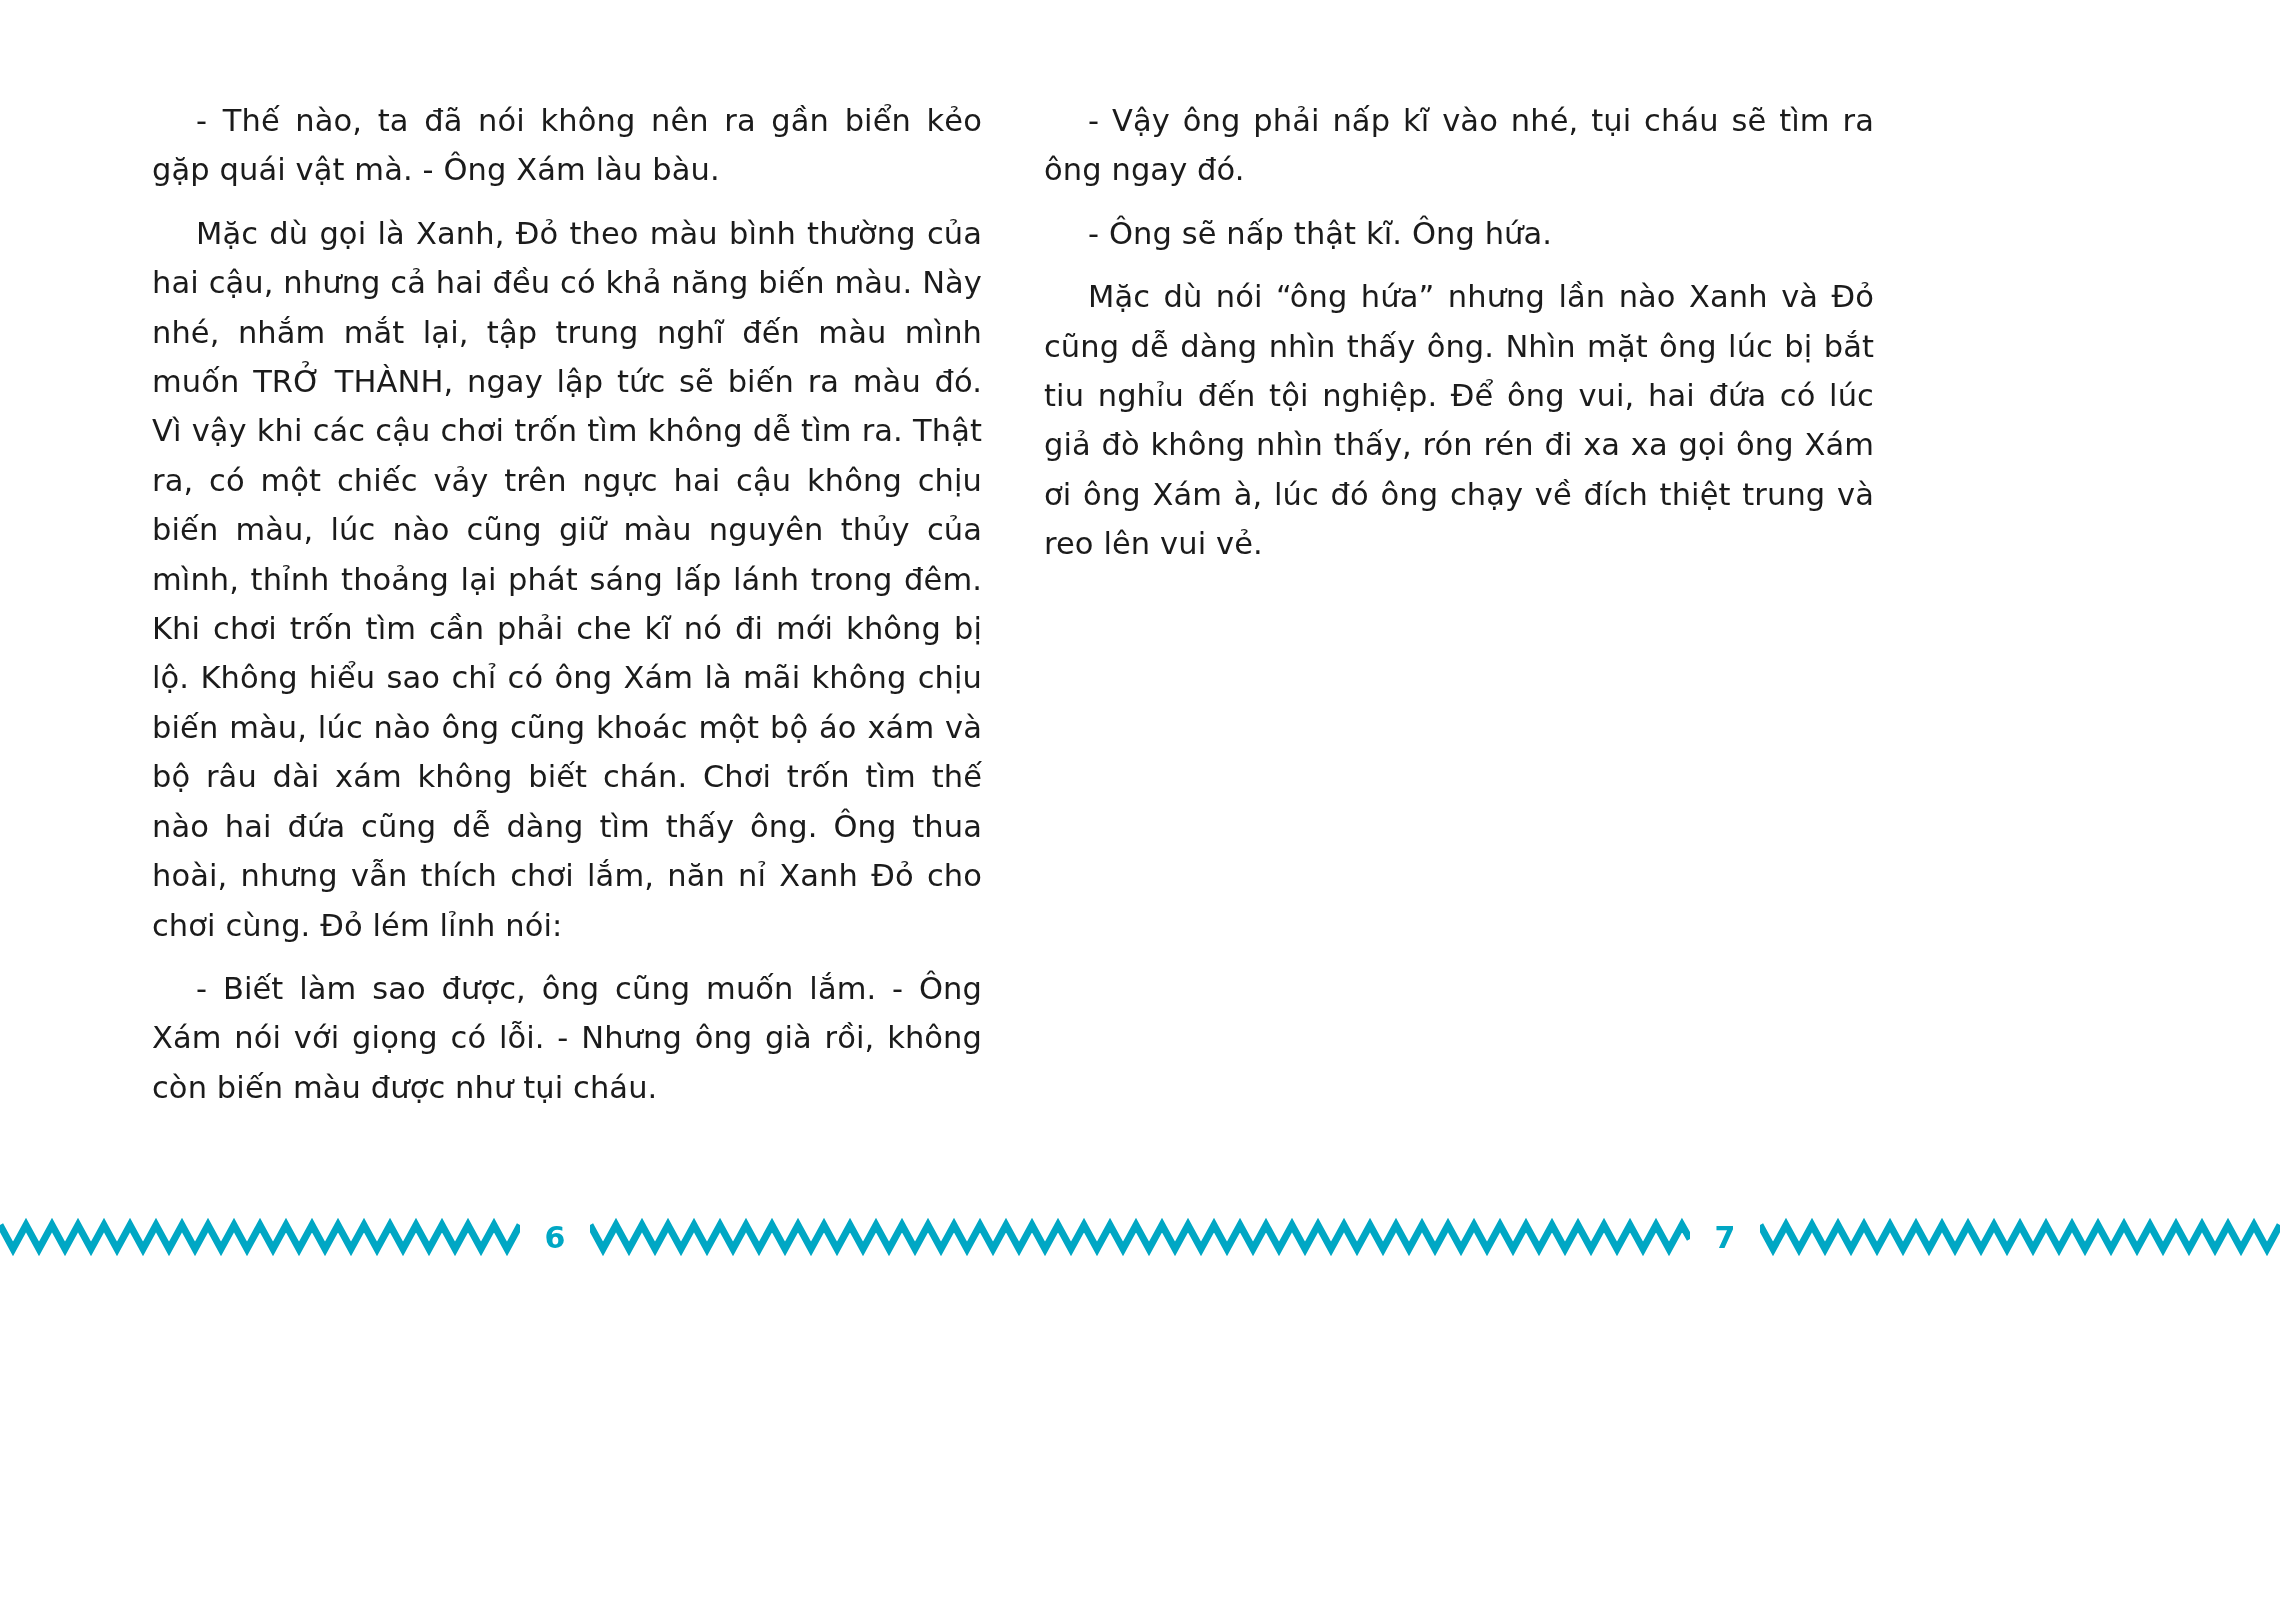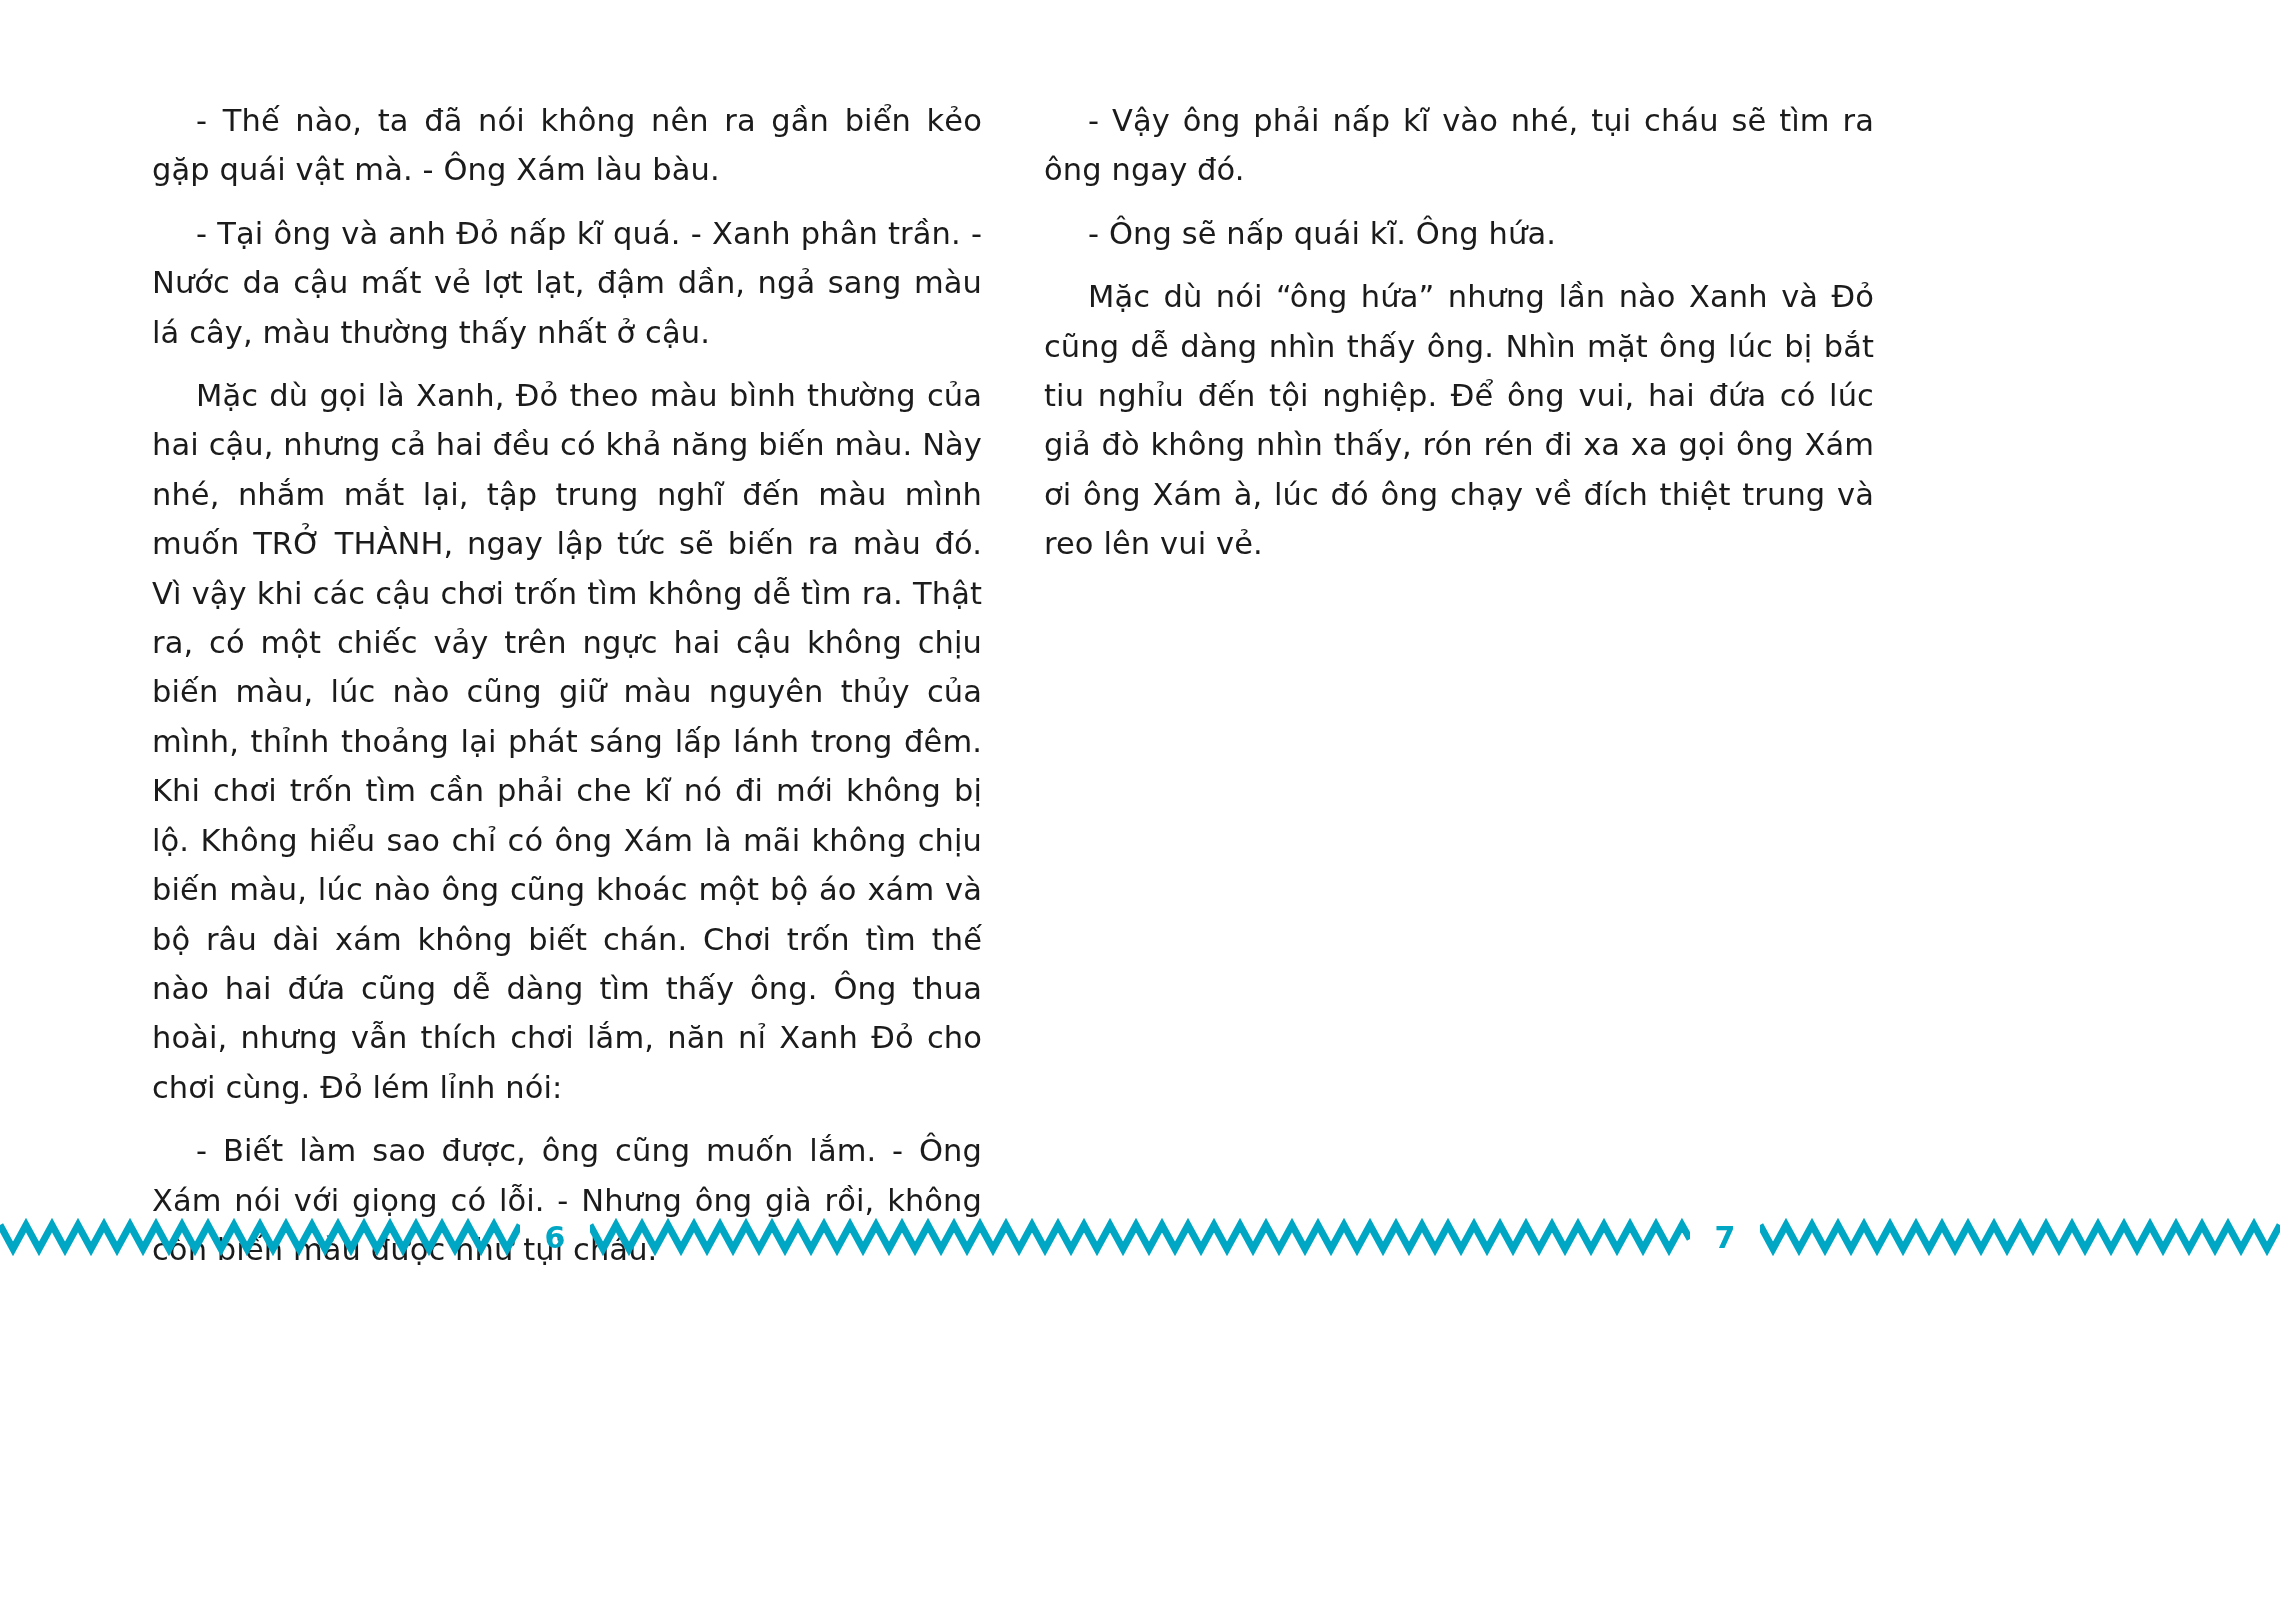--- a/index.html
+++ b/index.html
@@ -84,28 +84,27 @@
 </style>
 </head>
 <body>
 
 <div class="page-spread">
 
   <div class="columns">
 
     <div class="column left">
       <p class="para indent">- Thế nào, ta đã nói không nên ra gần biển kẻo gặp quái vật mà. - Ông Xám làu bàu.</p>
-      <p class="para indent">- Tại ông và anh Đỏ nấp kĩ quá. - Xanh phân trần. - Nước da cậu mất vẻ lợt lạt, đậm dần, ngả sang màu lá cây, màu thường thấy nhất ở cậu.</p>
       <p class="para indent">Mặc dù gọi là Xanh, Đỏ theo màu bình thường của hai cậu, nhưng cả hai đều có khả năng biến màu. Này nhé, nhắm mắt lại, tập trung nghĩ đến màu mình muốn TRỞ THÀNH, ngay lập tức sẽ biến ra màu đó. Vì vậy khi các cậu chơi trốn tìm không dễ tìm ra. Thật ra, có một chiếc vảy trên ngực hai cậu không chịu biến màu, lúc nào cũng giữ màu nguyên thủy của mình, thỉnh thoảng lại phát sáng lấp lánh trong đêm. Khi chơi trốn tìm cần phải che kĩ nó đi mới không bị lộ. Không hiểu sao chỉ có ông Xám là mãi không chịu biến màu, lúc nào ông cũng khoác một bộ áo xám và bộ râu dài xám không biết chán. Chơi trốn tìm thế nào hai đứa cũng dễ dàng tìm thấy ông. Ông thua hoài, nhưng vẫn thích chơi lắm, năn nỉ Xanh Đỏ cho chơi cùng. Đỏ lém lỉnh nói:</p>
       <p class="para indent">- Biết làm sao được, ông cũng muốn lắm. - Ông Xám nói với giọng có lỗi. - Nhưng ông già rồi, không còn biến màu được như tụi cháu.</p>
     </div>
 
     <div class="column right">
       <p class="para indent">- Vậy ông phải nấp kĩ vào nhé, tụi cháu sẽ tìm ra ông ngay đó.</p>
-      <p class="para indent">- Ông sẽ nấp quái kĩ. Ông hứa.</p>
+      <p class="para indent">- Ông sẽ nấp thật kĩ. Ông hứa.</p>
       <p class="para indent">Mặc dù nói “ông hứa” nhưng lần nào Xanh và Đỏ cũng dễ dàng nhìn thấy ông. Nhìn mặt ông lúc bị bắt tiu nghỉu đến tội nghiệp. Để ông vui, hai đứa có lúc giả đò không nhìn thấy, rón rén đi xa xa gọi ông Xám ơi ông Xám à, lúc đó ông chạy về đích thiệt trung và reo lên vui vẻ.</p>
     </div>
 
   </div>
 
   <div class="footer">
     <div class="zigzag-row">
 
       <svg class="zig" width="520" height="44" viewBox="0 0 520 44" preserveAspectRatio="none">
         <polyline points="0,10 13,34 26,10 39,34 52,10 65,34 78,10 91,34 104,10 117,34 130,10 143,34 156,10 169,34 182,10 195,34 208,10 221,34 234,10 247,34 260,10 273,34 286,10 299,34 312,10 325,34 338,10 351,34 364,10 377,34 390,10 403,34 416,10 429,34 442,10 455,34 468,10 481,34 494,10 507,34 520,10" fill="none" stroke="#00a7c4" stroke-width="7" stroke-linejoin="miter" stroke-linecap="butt"></polyline>

